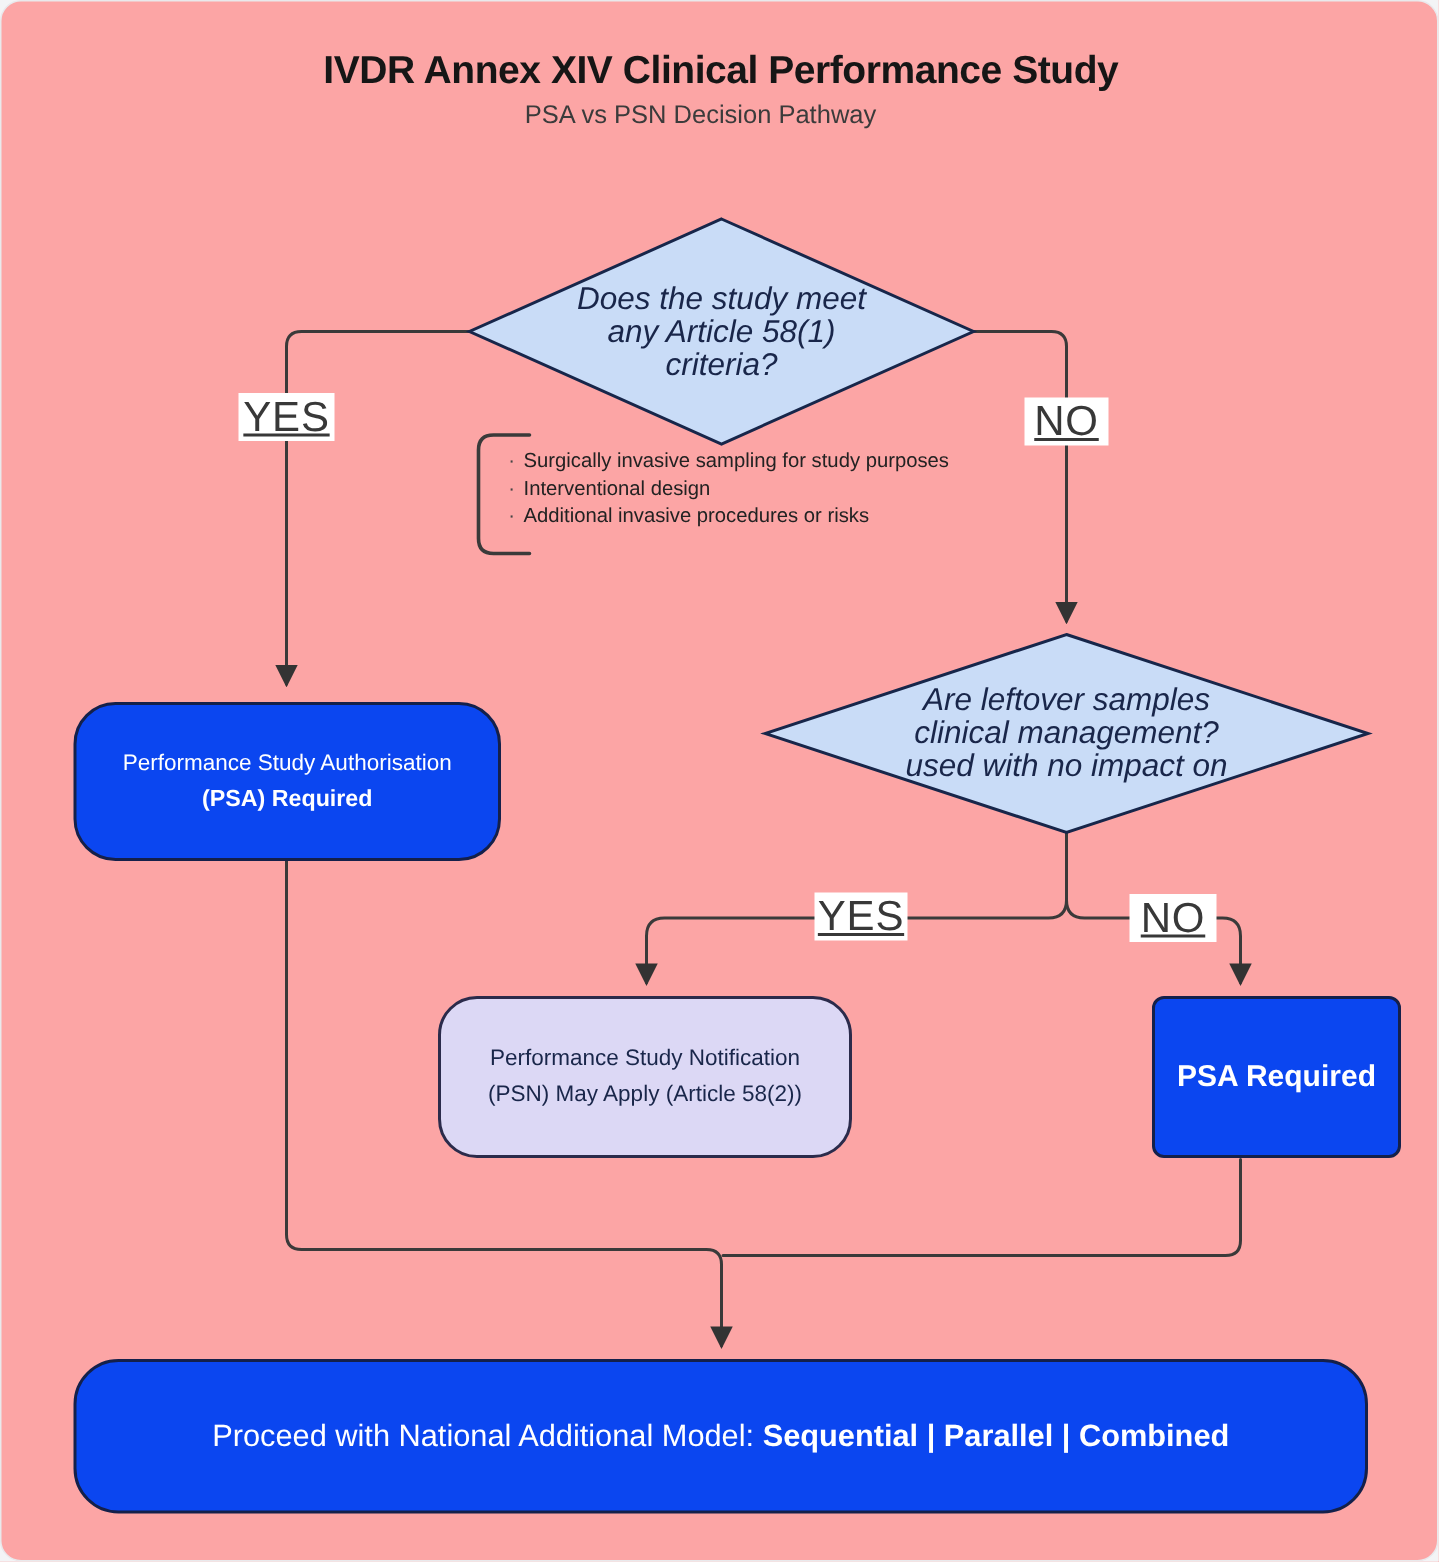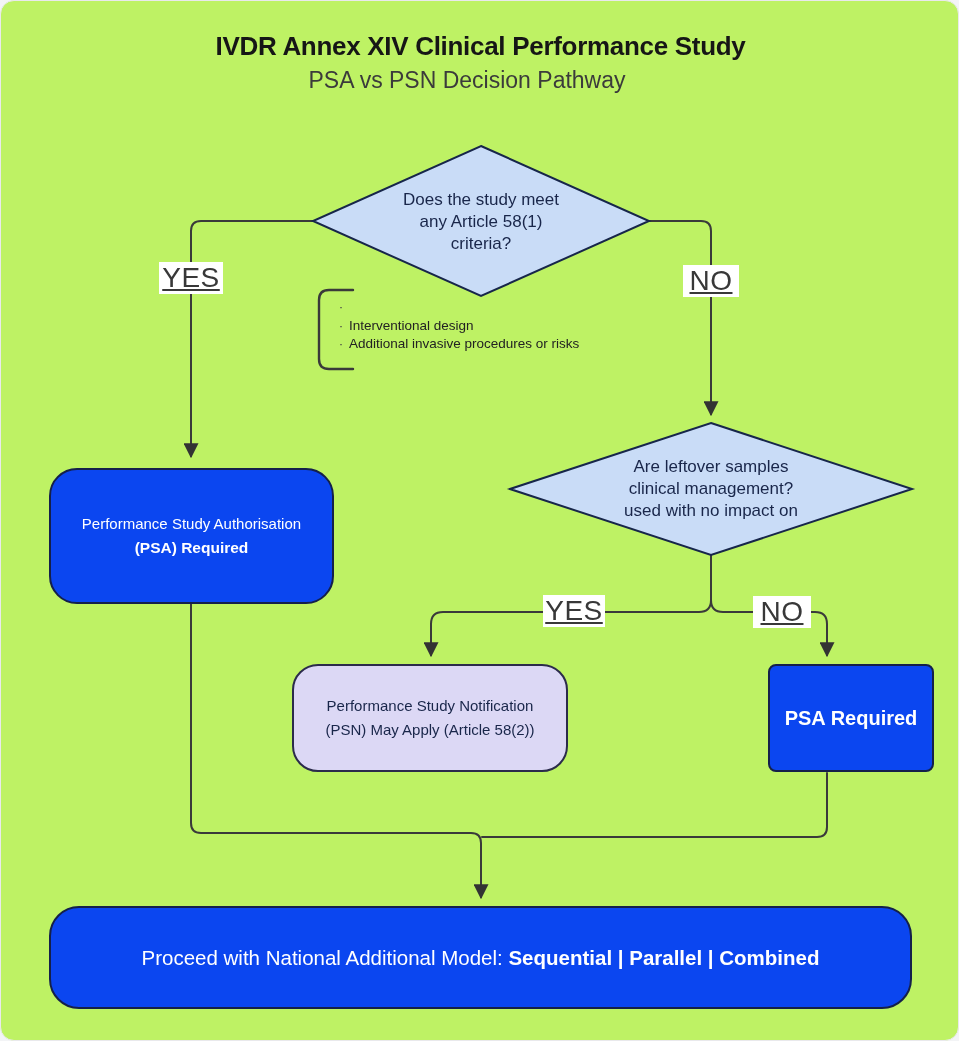--- a/index.html
+++ b/index.html
@@ -1,39 +1,39 @@
 <!DOCTYPE html>
 <html style="--accent_blue: #0b46f0; --node_border: #14204a; --diamond_fill: #c9dcf7; --diamond_border: #17264a; --diamond_text: #19264a; --lavender_fill: #dcd8f5; --lavender_border: #2b2b4b; --edge_color: #3a3a3a; --label_color: #383838;"><head>
 <meta charset="utf-8">
 <style>
   html,body{margin:0;padding:0;background:#f3f4f6;}
   body{font-family:"Liberation Sans","DejaVu Sans",sans-serif;}
-  .page{position:relative;width:959px;height:1041px;background:#bef264;
+  .page{position:relative;width:959px;height:1041px;background:#fca5a5;
         border-radius:14px;border:1px solid #e9e9ec;overflow:hidden;box-sizing:border-box;}
   .abs{position:absolute;}
   .title{left:0;top:30px;width:959px;text-align:center;font-size:26px;font-weight:bold;
          color:#161616;letter-spacing:-0.3px;}
-  .subtitle{left:0;top:66px;width:932px;text-align:center;font-size:23px;color:#3b3b3b;}
+  .subtitle{left:0;top:66px;width:932px;text-align:center;font-size:17px;color:#3b3b3b;}
   svg.layer{position:absolute;left:0;top:0;width:959px;height:1041px;}
   svg .edge{fill:none;stroke:var(--edge_color);stroke-width:2;stroke-linecap:round;}
   svg .bracket{fill:none;stroke:var(--edge_color);stroke-width:2.4;stroke-linecap:round;}
   svg polygon{stroke:var(--diamond_border);stroke-width:2;}
-  .dtext{color:var(--diamond_text);font-size:17px;line-height:22px;text-align:center;}
+  .dtext{color:var(--diamond_text);font-size:21px;line-height:22px;text-align:center;font-style:italic;}
   .dtext span{display:block;}
   .branch-label{background:#ffffff;color:var(--label_color);font-size:28px;font-weight:500;
                 text-align:center;line-height:32px;letter-spacing:0.5px;text-decoration:underline;}
   .criteria{width:320px;font-size:13.5px;line-height:18.5px;color:#222222;}
   .criteria .item{display:flex;}
   .criteria .dot{width:16px;text-align:center;color:#444;flex:0 0 16px;}
   .box{box-sizing:border-box;display:flex;flex-direction:column;justify-content:center;
        align-items:center;text-align:center;border:2px solid var(--node_border);}
   .box.blue{background:var(--accent_blue);color:#ffffff;}
   .box.lavender{background:var(--lavender_fill);border-color:var(--lavender_border);
                 color:var(--diamond_text);}
-  .psa-box{left:48px;top:467px;width:285px;height:136px;border-radius:28px;
+  .psa-box{left:48px;top:467px;width:285px;height:106px;border-radius:28px;
            font-size:15px;line-height:24px;}
   .psa-box .l2{font-weight:bold;font-size:15.5px;}
   .psn-box{left:291px;top:663px;width:276px;height:108px;border-radius:26px;
            font-size:15px;line-height:24px;}
   .psa2-box{left:745px;top:663px;width:166px;height:108px;border-radius:8px;
             font-size:20px;font-weight:bold;margin-left:22px;}
   .final-bar{left:48px;top:905px;width:863px;height:103px;border-radius:30px;
              flex-direction:row;font-size:20.5px;}
   .final-bar .bold{font-weight:bold;white-space:pre;}
   .final-bar .prefix{white-space:pre;}
@@ -71,20 +71,21 @@
     <span>any Article 58(1)</span>
     <span>criteria?</span>
   </div>
 
   <div class="abs branch-label" style="left:158px;top:261px;width:64px;">YES</div>
   <div class="abs branch-label" style="left:682px;top:264px;width:56px;">NO</div>
 
   <div class="abs criteria" style="left:332px;top:297px;">
     <div class="item">
       <span class="dot">·</span>
+      <span>Surgically invasive sampling for study purposes</span>
     </div>
     <div class="item">
       <span class="dot">·</span>
       <span>Interventional design</span>
     </div>
     <div class="item">
       <span class="dot">·</span>
       <span>Additional invasive procedures or risks</span>
     </div>
   </div>

